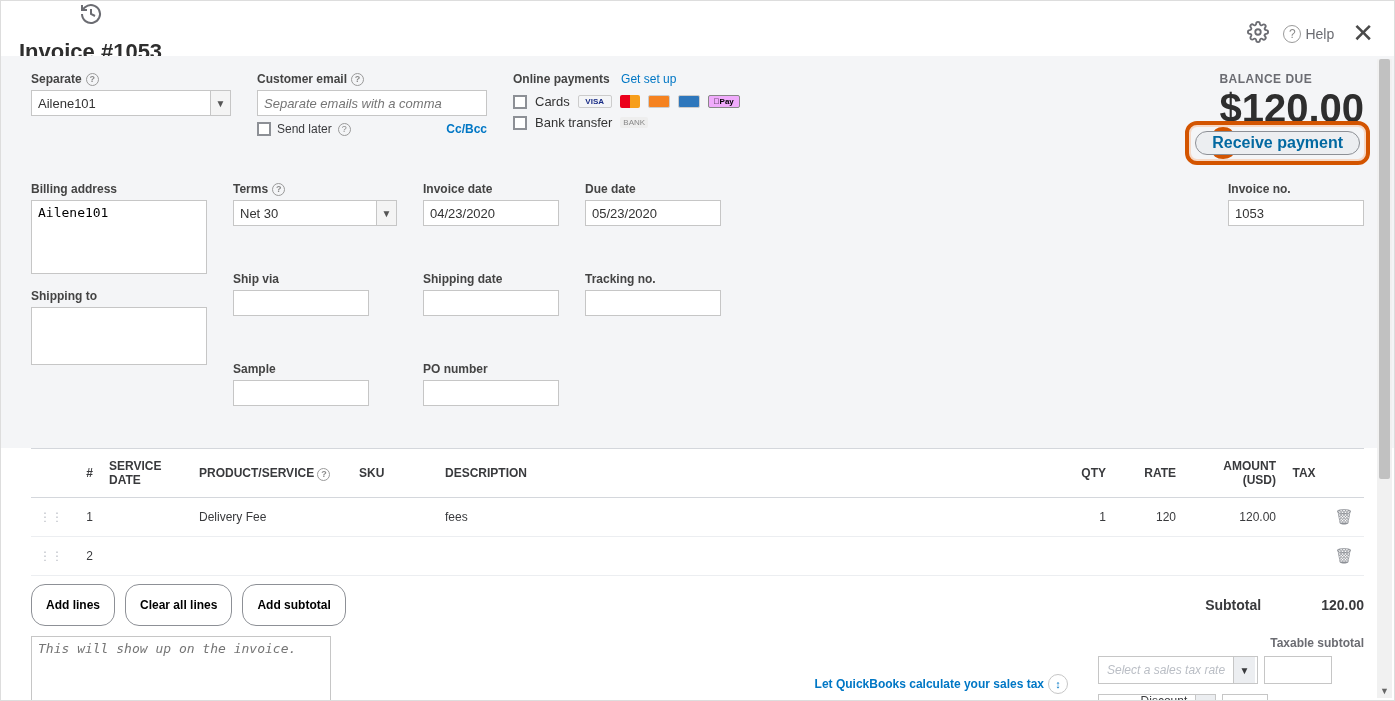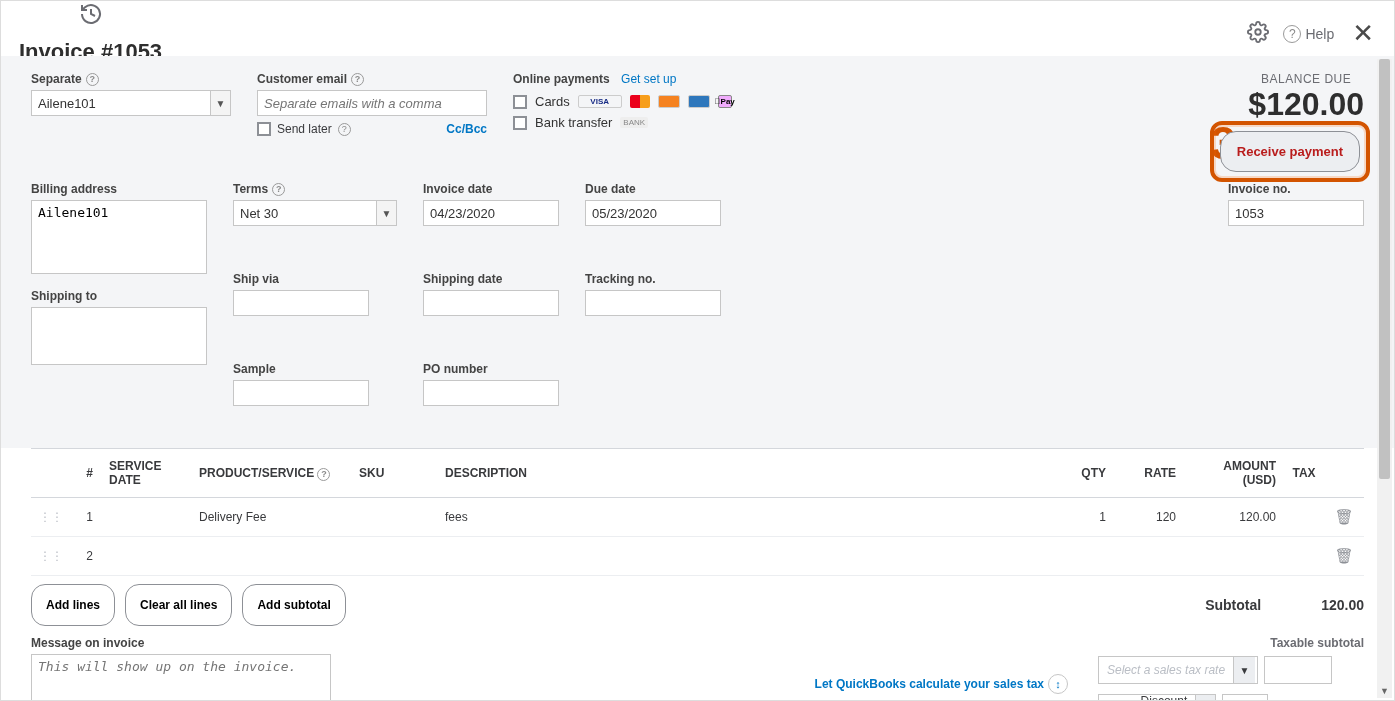--- a/index.html
+++ b/index.html
@@ -20,30 +20,30 @@
     height:26px; background:#fff; border:1px solid #c6c6c6; padding:3px 6px; font-size:13px; color:#333;
   }
   .ddl { display:flex; align-items:center; justify-content:space-between;}
   .ddl .caret{ width:20px;height:24px;border-left:1px solid #c6c6c6;display:flex;align-items:center;justify-content:center;font-size:10px;color:#555;background:#f4f4f4;margin:-3px -6px -3px 4px;}
   textarea.text { background:#fff;border:1px solid #c6c6c6; padding:4px 6px; font-size:13px; resize:none;}
   .placeholder{color:#b0b0b0; font-style:italic;}
   .link { color:#0077c5; font-weight:600; font-size:12px; cursor:pointer;}
   .chk { width:14px;height:14px;border:2px solid #8d9096; display:inline-block; vertical-align:middle; background:#fff;}
   .online-opt{ display:flex; align-items:center; gap:8px; font-size:13px; color:#333; margin-bottom:6px;}
   .cc-badge{height:13px;border:1px solid #ccc;border-radius:2px;font-size:8px;display:inline-flex;align-items:center;justify-content:center;padding:0 2px;}
-  .visa{color:#172b85;font-weight:700;width:44px;}
+  .visa{color:#172b85;font-weight:700;width:34px;}
   .mc{background:linear-gradient(90deg,#eb001b 50%,#f79e1b 50%);width:20px;border:none;}
   .disc{background:#f58220;color:#fff;width:22px;}
   .amex{background:#2e77bc;color:#fff;width:22px;}
-  .apay{background:#f0abfc;color:#000;width:14px;border:1px solid #888; font-weight:700;}
+  .apay{background:#f0abfc;color:#000;width:32px;border:1px solid #888; font-weight:700;}
   .bank-badge{background:#eee;color:#888;font-size:8px;padding:1px 3px;border-radius:2px;}
-  .balance-label{ text-align:center; font-size:12px; color:#6b6c72; font-weight:400; letter-spacing:0.5px;}
-  .balance-val{ text-align:right; font-size:32px; font-weight:700; color:#2e2e2e;}
+  .balance-label{ text-align:left; font-size:12px; color:#6b6c72; font-weight:700; letter-spacing:0.5px;}
+  .balance-val{ text-align:right; font-size:40px; font-weight:700; color:#2e2e2e;}
   .receive-wrap{ position:absolute; right:24px; top:65px; padding:6px; border:4px solid #d35400; border-radius:12px; box-shadow:0 0 0 2px rgba(255,102,0,.2) inset;}
-  .receive-btn{ padding:12px 16px; background:#eceef1; border:1px solid #8d9096; border-radius:16px; font-weight:700; font-size:13px; color:#b91c1c; cursor:pointer;}
+  .receive-btn{ padding:2px 16px; background:#eceef1; border:1px solid #8d9096; border-radius:16px; font-weight:700; font-size:16px; color:#0369a1; cursor:pointer;}
   .annot-3{ position:absolute; right:158px; top:60px; font-size:46px; font-weight:700; color:#d35400; }
   .table-area{ background:#fff; padding:0 30px 10px 30px;}
   table.items{ width:100%; border-collapse:collapse; font-size:12px;}
   table.items th{ text-align:left; padding:10px 8px; font-weight:700;color:#393a3d;border-top:1px solid #d4d7dc;border-bottom:1px solid #d4d7dc;}
   table.items td{padding:10px 8px; border-bottom:1px solid #eceef1; color:#393a3d;}
   .grip{color:#babec5;cursor:grab;}
   .trash{color:#8d9096;cursor:pointer;font-size:15px;}
   .btn-sm{background:#fff;border:1px solid #8d9096;border-radius:14px;padding:13px 14px;font-size:12px;font-weight:600;cursor:pointer;}
   .btn-row{display:flex;gap:10px;margin-top:8px;}
   .subtotal{display:flex;justify-content:flex-end;gap:60px;font-size:14px;font-weight:700;margin-top:8px;}
@@ -250,21 +250,20 @@
         <button class="btn-sm">Add subtotal</button>
       </div>
       <div class="subtotal">
         <span>Subtotal</span>
         <span>120.00</span>
       </div>
     </div>
 
     <div class="footer-row">
       <div class="msg-area">
-        <div class="label">Message on invoice</div>
         <textarea class="text placeholder" style="width: 300px; height: 74px; font-style: italic;" placeholder="This will show up on the invoice."></textarea>
       </div>
       <div style="display:flex;align-items:center;gap:30px;">
         <div class="q-link">
           <span>Let QuickBooks calculate your sales tax</span>
           <span style="border:1px solid #c6c6c6;border-radius:50%;width:20px;height:20px;display:inline-flex;align-items:center;justify-content:center;color:#0077c5;font-size:11px;">↕</span>
         </div>
         <div class="right-block">
           <div class="lbl">Taxable subtotal</div>
           <div class="sel-wrap">

